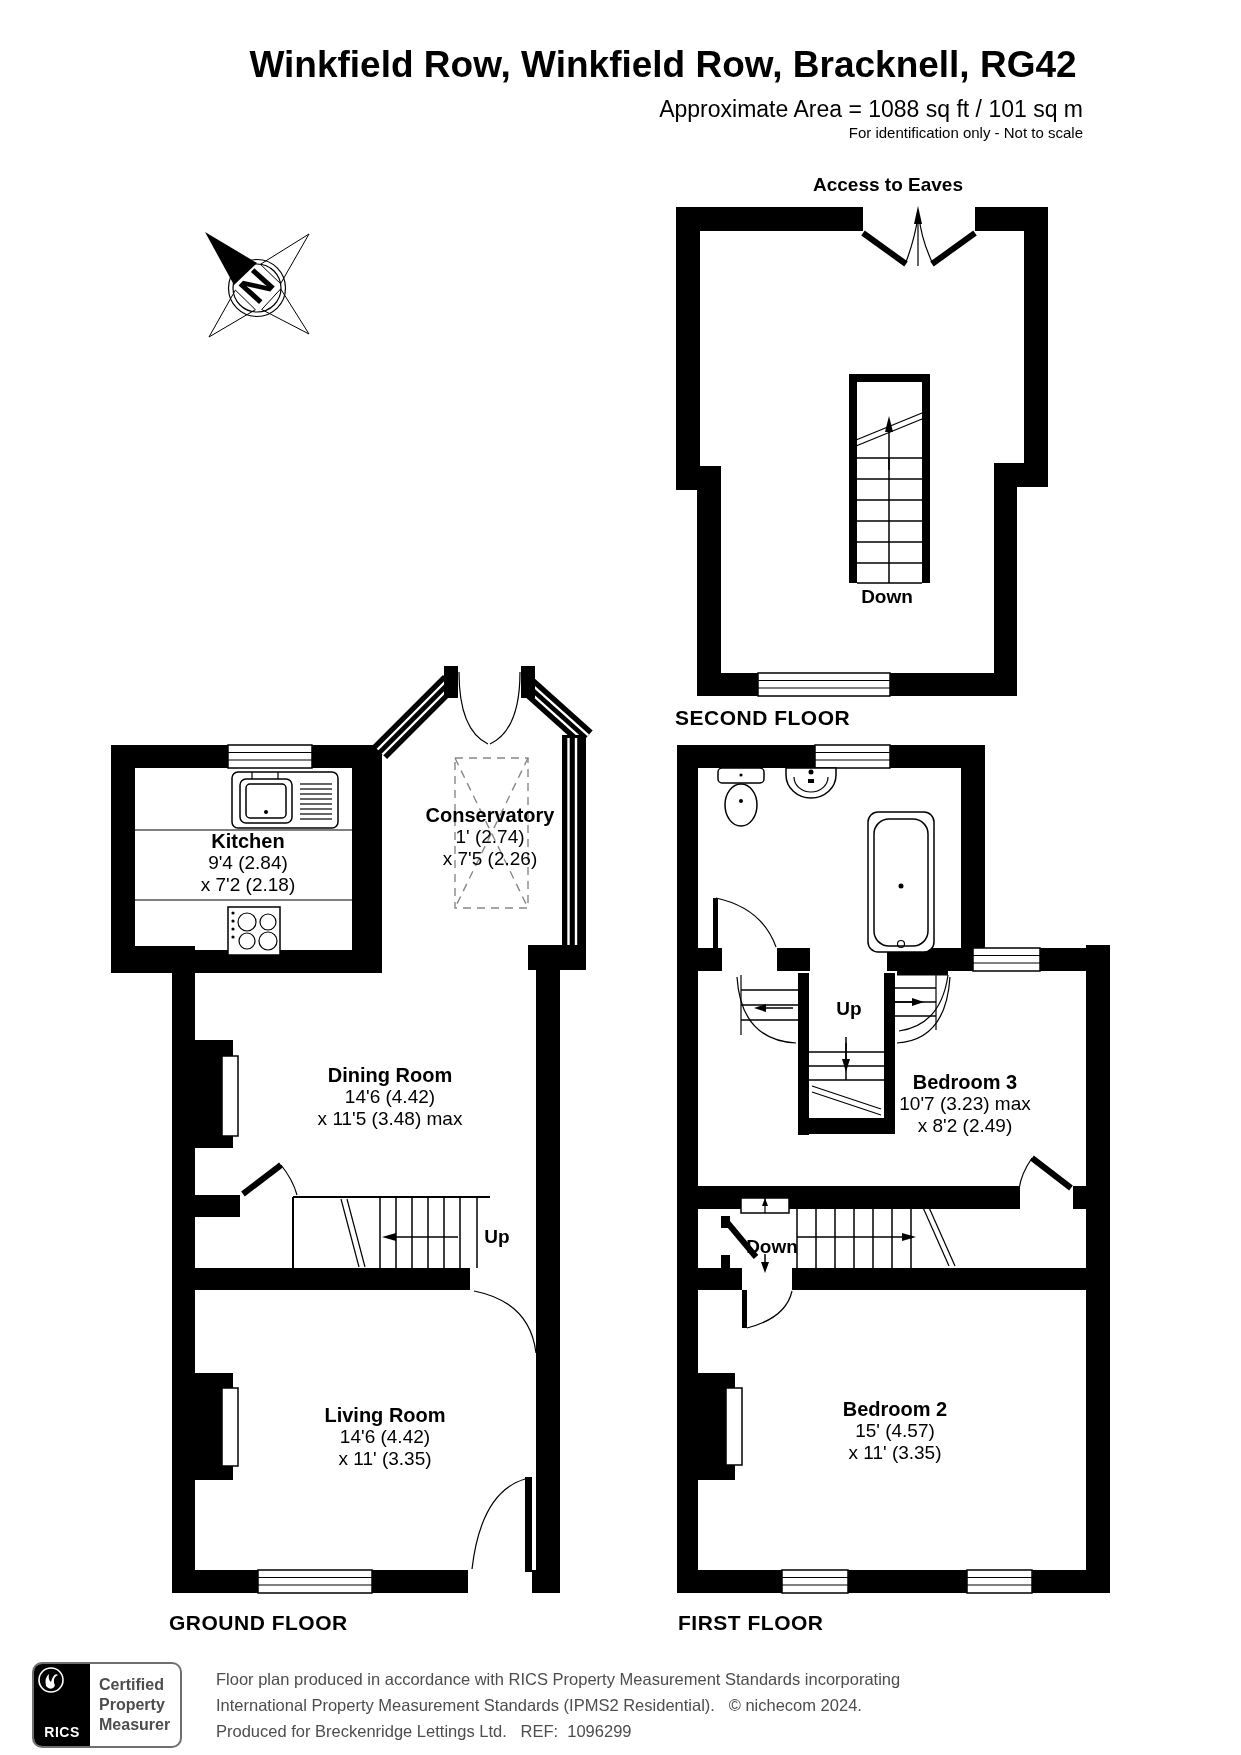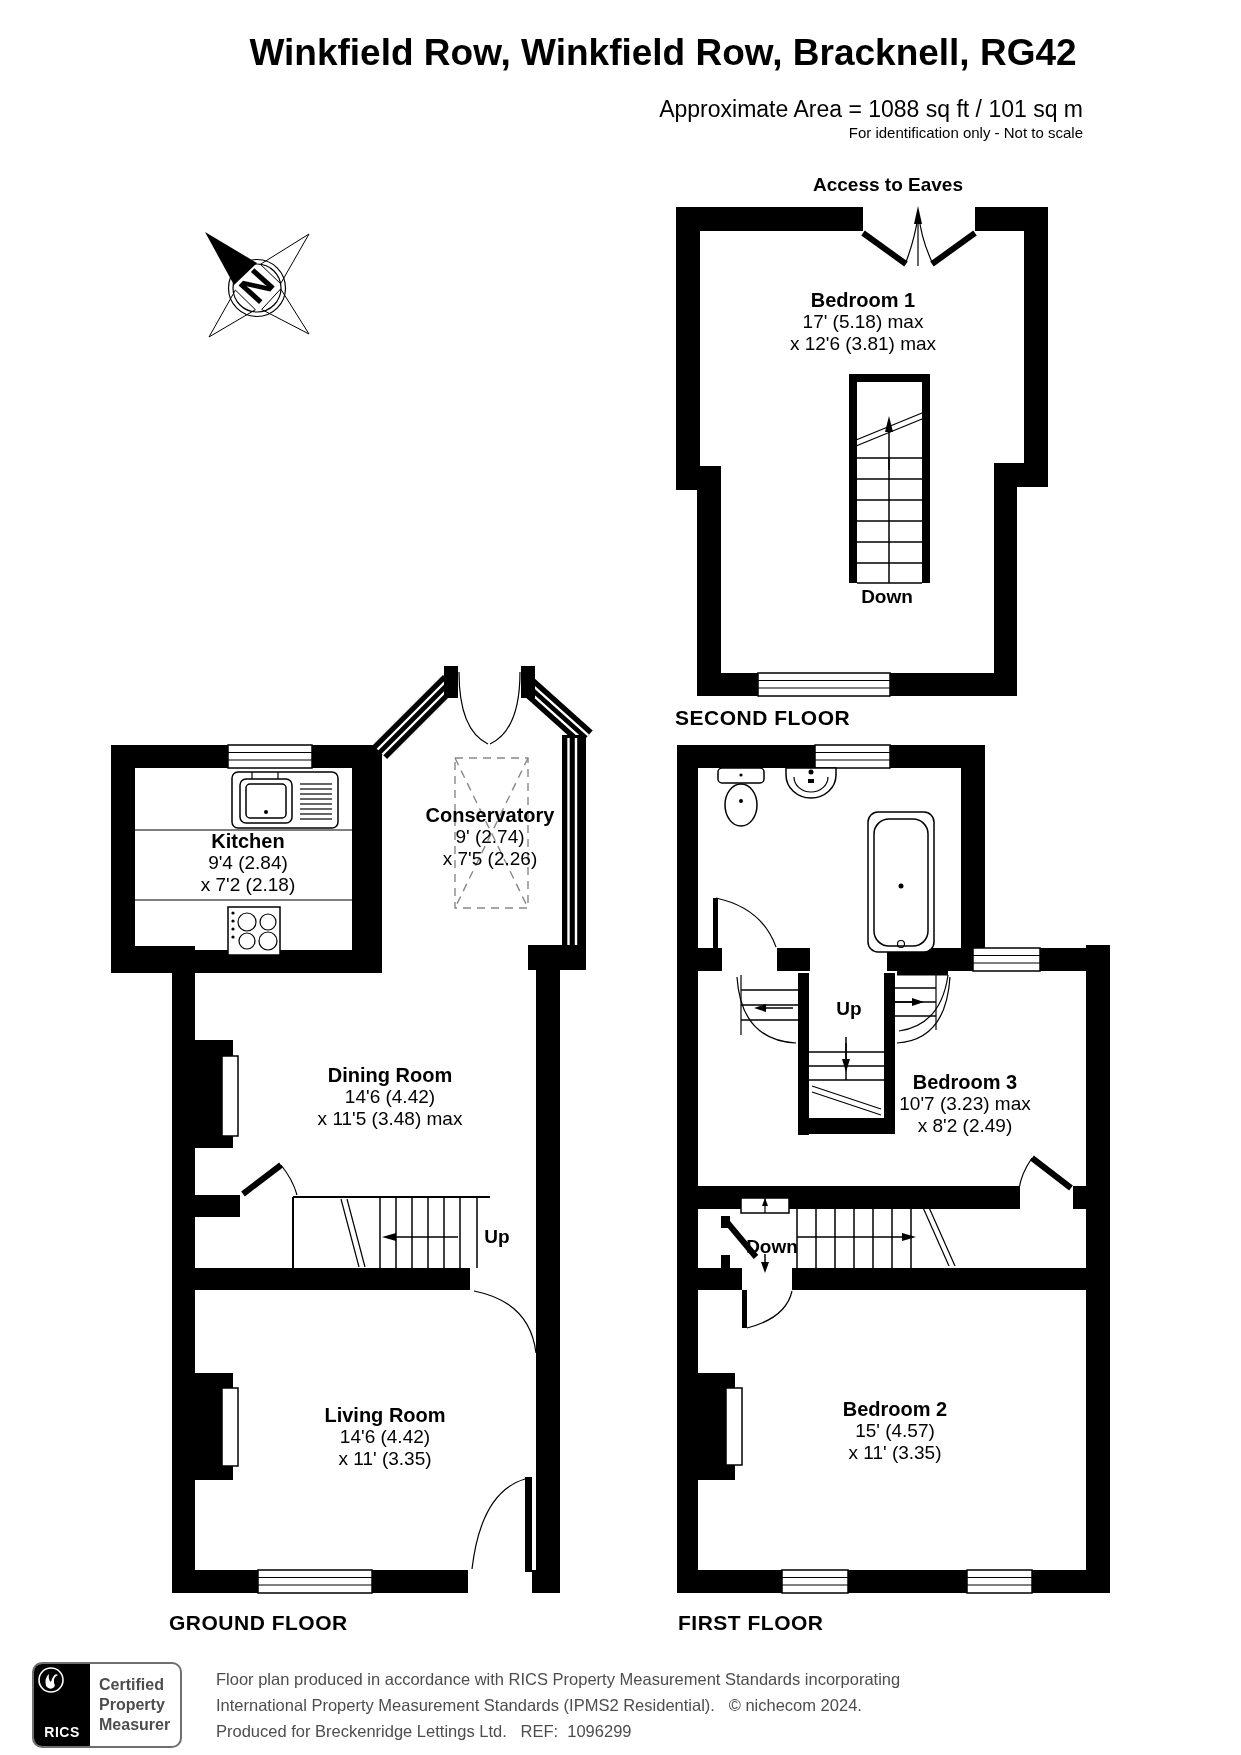--- a/index.html
+++ b/index.html
@@ -339,43 +339,38 @@
       <rect class="w" x="742" y="1290" width="5" height="38"></rect>
       <path class="t1" d="M747,1328 Q786,1318 792,1291"></path>
     </g>
     <g>
       <rect class="w" x="698" y="1373" width="37" height="107"></rect>
       <rect class="fx" x="726" y="1388" width="16" height="77"></rect>
     </g>
   </g>
 </svg>
 
-  <div class="lbl ctr title" style="left:663px;top:32px;">Winkfield Row, Winkfield Row, Bracknell, RG42</div>
+  <div class="lbl ctr title" style="left:663px;top:44px;">Winkfield Row, Winkfield Row, Bracknell, RG42</div>
   <div class="lbl area" style="right:158px;top:96px;margin-left:37px;">Approximate Area = 1088 sq ft / 101 sq m</div>
   <div class="lbl note" style="right:158px;top:124px;">For identification only - Not to scale</div>
 
   <div class="lbl nletter" style="left:257px;top:288px;">N</div>
 
   <div class="lbl ctr small-bold" style="left:888px;top:174px;">Access to Eaves</div>
-  <div class="lbl ctr roomblock" style="left:863px;top:289px;">
-    <span class="rname">Bedroom 1</span>
-    <span>17' (5.18) max</span><br>
-    <span>x 12'6 (3.81) max</span>
-  </div>
   <div class="lbl ctr small-bold" style="left:887px;top:586px;">Down</div>
   <div class="lbl floorlbl" style="left:675px;top:706px;">SECOND FLOOR</div>
 
   <div class="lbl ctr roomblock" style="left:248px;top:830px;">
     <span class="rname">Kitchen</span>
     <span>9'4 (2.84)</span><br>
     <span>x 7'2 (2.18)</span>
   </div>
   <div class="lbl ctr roomblock" style="left:490px;top:804px;">
     <span class="rname">Conservatory</span>
-    <span>9' (2.74)</span><br>
+    <span>1' (2.74)</span><br>
     <span>x 7'5 (2.26)</span>
   </div>
   <div class="lbl ctr roomblock" style="left:390px;top:1064px;">
     <span class="rname">Dining Room</span>
     <span>14'6 (4.42)</span><br>
     <span>x 11'5 (3.48) max</span>
   </div>
   <div class="lbl ctr small-bold" style="left:497px;top:1226px;">Up</div>
   <div class="lbl ctr roomblock" style="left:385px;top:1404px;">
     <span class="rname">Living Room</span>

